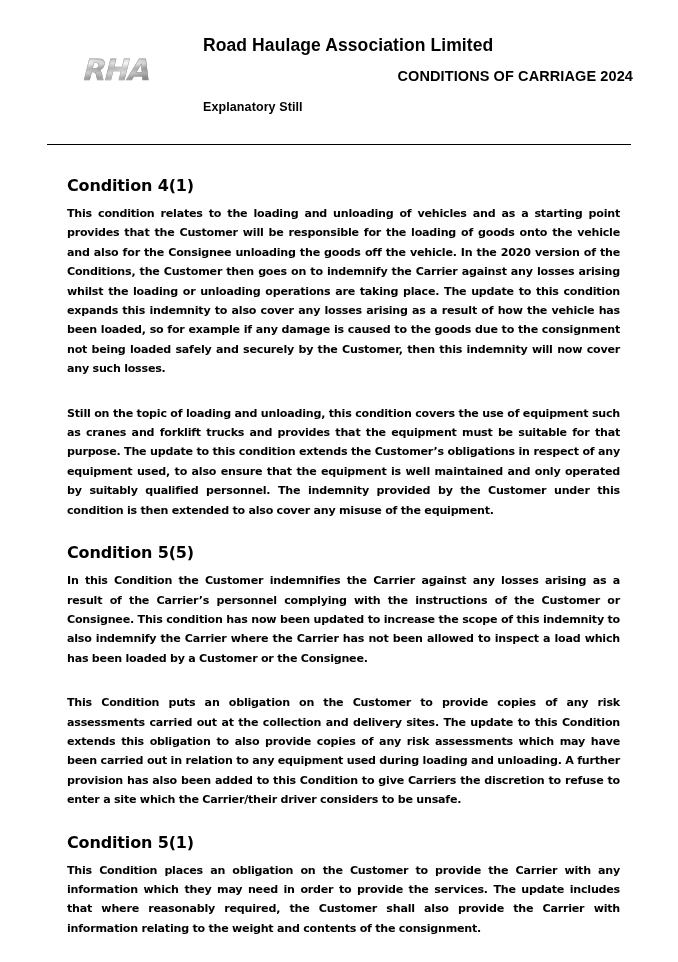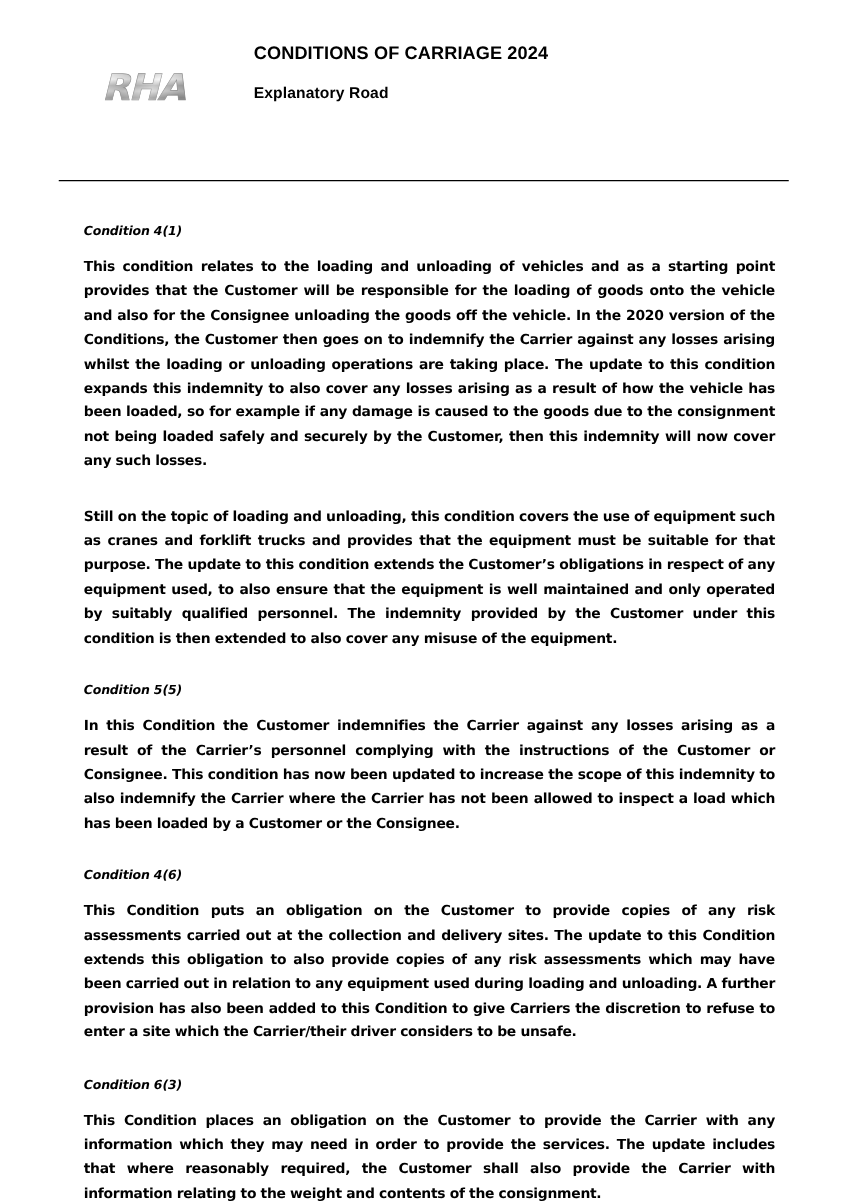--- a/index.html
+++ b/index.html
@@ -66,20 +66,21 @@
   }
 
   .title-sub {
     font-family: "Liberation Sans", "DejaVu Sans", sans-serif;
     font-size: 14.5px;
     font-weight: bold;
     letter-spacing: 0.1px;
     line-height: 20px;
     color: #000000;
     margin: 0 0 12px 0;
+    text-align: right;
   }
 
   .title-sub2 {
     font-family: "Liberation Sans", "DejaVu Sans", sans-serif;
     font-size: 12.5px;
     font-weight: bold;
     letter-spacing: 0.1px;
     line-height: 18px;
     color: #000000;
     margin: 0;
@@ -105,27 +106,26 @@
   .section {
     margin: 0 0 0 0;
   }
 
   .section + .section {
     margin-top: 25px;
   }
 
   .section-heading {
     font-family: "DejaVu Sans", "Liberation Sans", sans-serif;
-    font-size: 10px;
+    font-size: 16px;
     font-weight: bold;
     color: #000000;
     line-height: 15px;
     margin: 0 0 11px 0;
     letter-spacing: -0.15px;
-    font-style: italic;
   }
 
   .section-para {
     font-family: "DejaVu Sans", "Liberation Sans", sans-serif;
     font-size: 11.1px;
     font-weight: bold;
     color: #000000;
     line-height: 19.4px;
     text-align: justify;
     text-justify: inter-word;
@@ -165,22 +165,23 @@
         <g transform="skewX(-14)">
           <text x="26" y="60" font-family="'DejaVu Sans','Liberation Sans',sans-serif" font-size="58" font-weight="bold" letter-spacing="-2" fill="url(#metal)" stroke="#8d8d8d" stroke-width="1.1">RHA</text>
         </g>
         <g transform="skewX(-14)" opacity="0.45">
           <text x="26" y="60" font-family="'DejaVu Sans','Liberation Sans',sans-serif" font-size="58" font-weight="bold" letter-spacing="-2" fill="url(#metal2)">RHA</text>
         </g>
       </svg>
     </div>
 
     <div class="header-text">
+      <div class="title-main">Road Haulage Association Limited</div>
       <div class="title-sub">CONDITIONS OF CARRIAGE 2024</div>
-      <div class="title-sub2">Explanatory Road</div>
+      <div class="title-sub2">Explanatory Still</div>
     </div>
 
     <div class="header-rule"></div>
   </div>
 
   <div class="doc-body">
 
     <div class="section">
       <div class="section-heading">Condition 4(1)</div>
       <p class="section-para">This condition relates to the loading and unloading of vehicles and as a starting point provides that the Customer will be responsible for the loading of goods onto the vehicle and also for the Consignee unloading the goods off the vehicle. In the 2020 version of the Conditions, the Customer then goes on to indemnify the Carrier against any losses arising whilst the loading or unloading operations are taking place. The update to this condition expands this indemnity to also cover any losses arising as a result of how the vehicle has been loaded, so for example if any damage is caused to the goods due to the consignment not being loaded safely and securely by the Customer, then this indemnity will now cover any such losses.</p>
@@ -189,23 +190,22 @@
     <div class="section">
       <p class="section-para">Still on the topic of loading and unloading, this condition covers the use of equipment such as cranes and forklift trucks and provides that the equipment must be suitable for that purpose. The update to this condition extends the Customer’s obligations in respect of any equipment used, to also ensure that the equipment is well maintained and only operated by suitably qualified personnel. The indemnity provided by the Customer under this condition is then extended to also cover any misuse of the equipment.</p>
     </div>
 
     <div class="section">
       <div class="section-heading">Condition 5(5)</div>
       <p class="section-para">In this Condition the Customer indemnifies the Carrier against any losses arising as a result of the Carrier’s personnel complying with the instructions of the Customer or Consignee. This condition has now been updated to increase the scope of this indemnity to also indemnify the Carrier where the Carrier has not been allowed to inspect a load which has been loaded by a Customer or the Consignee.</p>
     </div>
 
     <div class="section">
-      <div class="section-heading">Condition 4(6)</div>
       <p class="section-para">This Condition puts an obligation on the Customer to provide copies of any risk assessments carried out at the collection and delivery sites. The update to this Condition extends this obligation to also provide copies of any risk assessments which may have been carried out in relation to any equipment used during loading and unloading. A further provision has also been added to this Condition to give Carriers the discretion to refuse to enter a site which the Carrier/their driver considers to be unsafe.</p>
     </div>
 
     <div class="section">
-      <div class="section-heading">Condition 6(3)</div>
+      <div class="section-heading">Condition 5(1)</div>
       <p class="section-para">This Condition places an obligation on the Customer to provide the Carrier with any information which they may need in order to provide the services. The update includes that where reasonably required, the Customer shall also provide the Carrier with information relating to the weight and contents of the consignment.</p>
     </div>
 
   </div>
 </div>
 
 </body></html>

